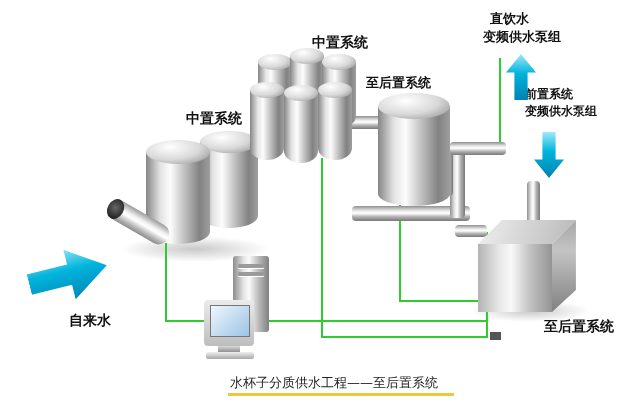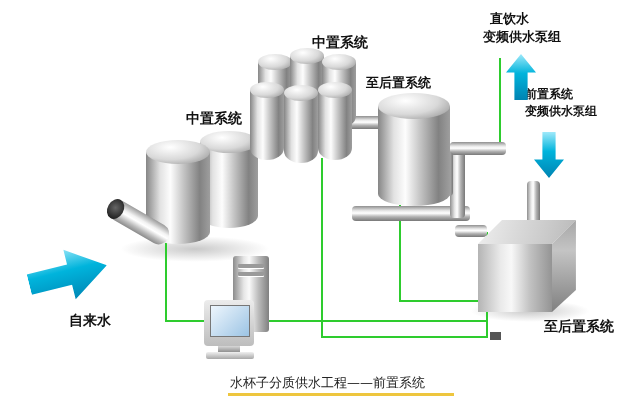--- a/index.html
+++ b/index.html
@@ -143,16 +143,16 @@
   <div class="lbl lbl-14" style="left:142px;top:110px;">中置系统</div>
   <div class="lbl lbl-14" style="left:268px;top:34px;">中置系统</div>
   <div class="lbl lbl-13" style="left:366px;top:76px;">至后置系统</div>
   <div class="lbl lbl-13" style="left:490px;top:12px;">直饮水</div>
   <div class="lbl lbl-13" style="left:483px;top:30px;">变频供水泵组</div>
   <div class="lbl lbl-12" style="left:525px;top:88px;">前置系统</div>
   <div class="lbl lbl-12" style="left:525px;top:105px;">变频供水泵组</div>
   <div class="lbl lbl-14" style="left:500px;top:318px;">至后置系统</div>
   <div class="lbl lbl-14" style="left:25px;top:312px;">自来水</div>
 
-  <div class="caption" style="left:230px;top:374px;">水杯子分质供水工程——前置系统</div>
+  <div class="caption" style="left:230px;top:374px;">水杯子分质供水工程——至后置系统</div>
   <div class="cap-underline" style="left:228px;top:393px;width:226px;"></div>
 
 </div>
 
 </body></html>

